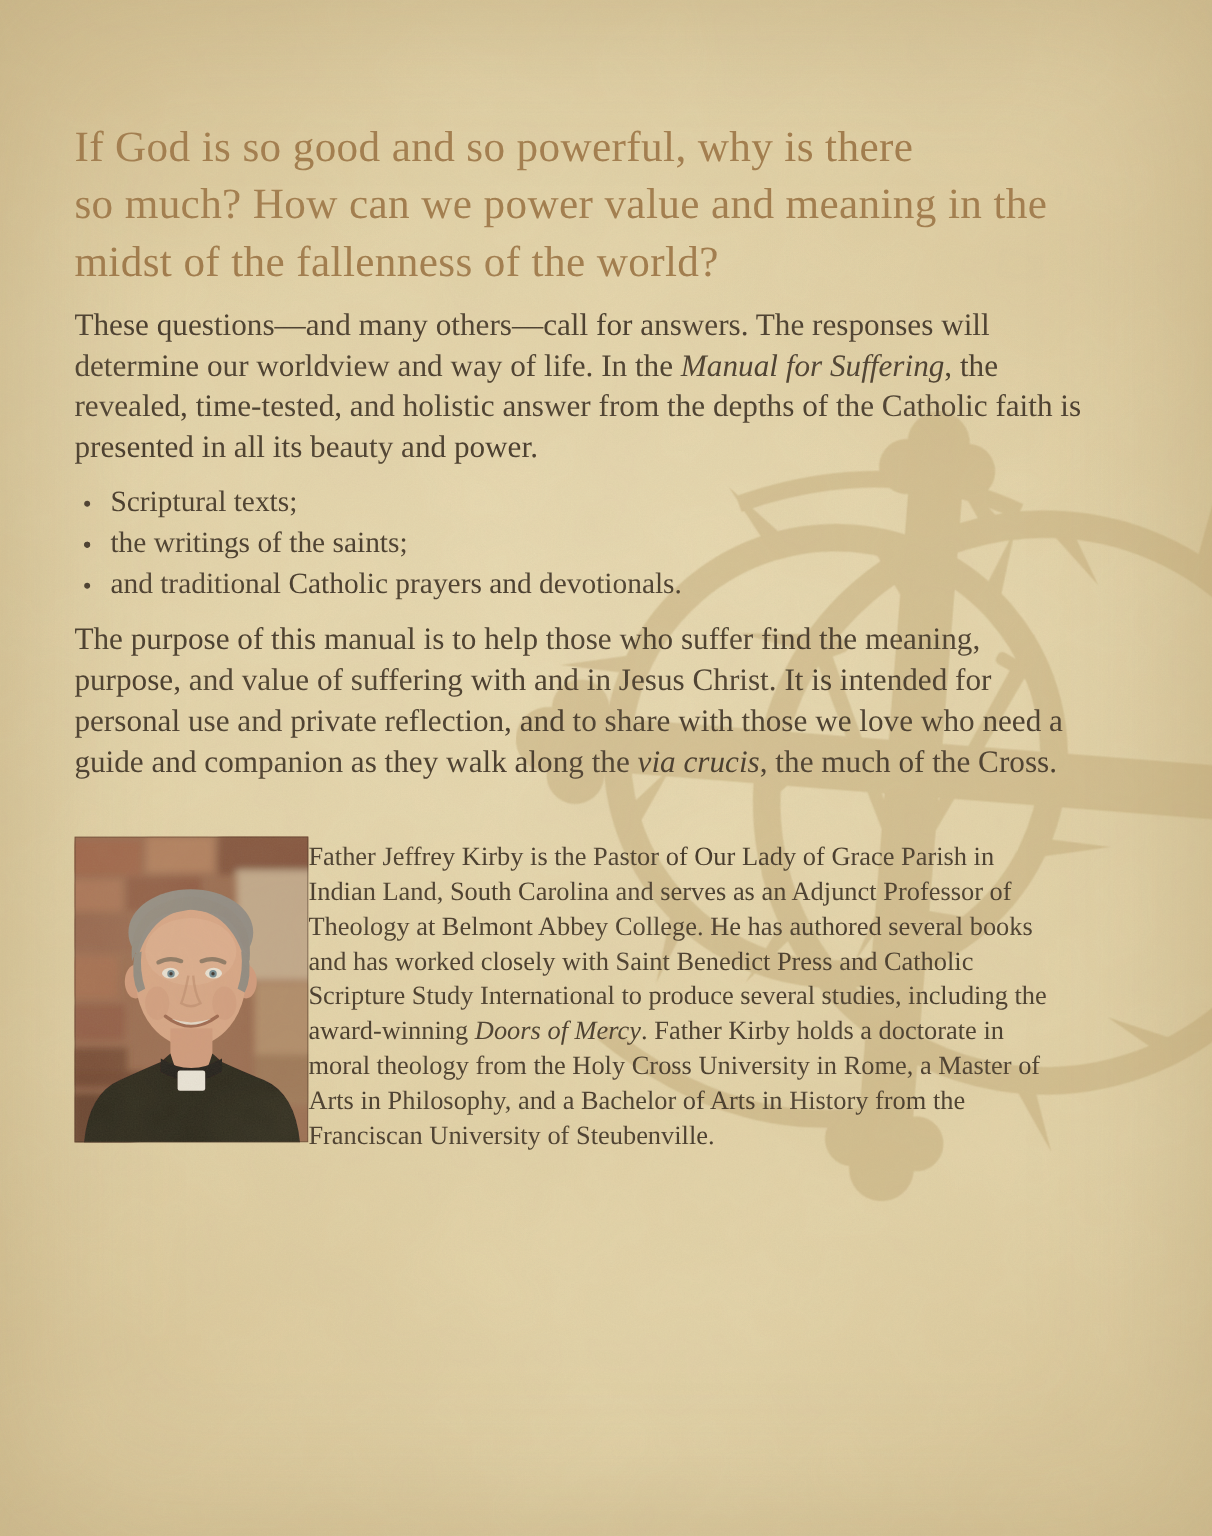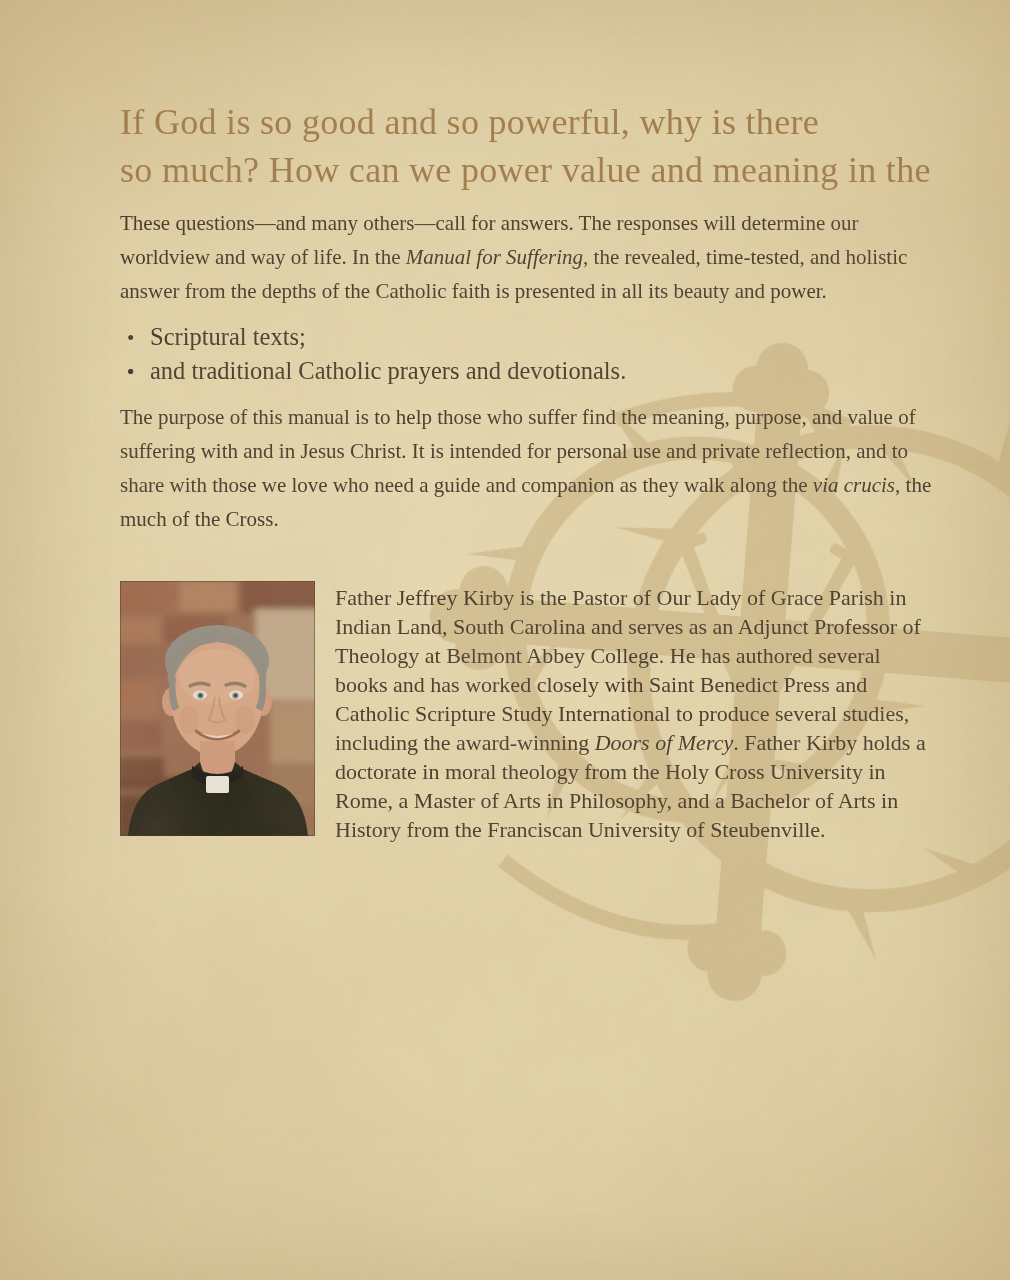--- a/index.html
+++ b/index.html
@@ -10,30 +10,30 @@
       radial-gradient(ellipse 420px 300px at 10% 6%, rgba(199,172,120,.28), transparent 70%),
       radial-gradient(ellipse 520px 420px at 92% 14%, rgba(210,186,136,.25), transparent 70%),
       radial-gradient(ellipse 700px 560px at 48% 42%, rgba(246,235,200,.45), transparent 72%),
       radial-gradient(ellipse 520px 360px at 12% 88%, rgba(203,178,126,.28), transparent 70%),
       radial-gradient(ellipse 430px 320px at 88% 92%, rgba(206,182,130,.30), transparent 70%);
     box-shadow: inset 0 0 140px rgba(148,118,66,.38);
     font-family:"Liberation Serif","DejaVu Serif",serif;
   }
   .watermark{position:absolute;left:0;top:0;z-index:1;}
   .grain{position:absolute;left:0;top:0;z-index:3;pointer-events:none;}
-  .content{position:relative;z-index:2;padding:98px 78px 0 120px;}
+  .content{position:relative;z-index:2;padding:98px 78px 0 62px;}
   .headline{margin:0 0 12px 0;font-weight:normal;font-size:36px;line-height:48px;
     color:#9d7544;letter-spacing:.3px;}
   .headline span{display:block;}
-  p.body{margin:0 0 12px 0;font-size:21px;line-height:34px;color:#372c20;max-width:842px;}
+  p.body{margin:0 0 12px 0;font-size:26px;line-height:34px;color:#372c20;max-width:842px;}
   em{font-style:italic;}
   ul.contents{list-style:none;margin:0 0 12px 0;padding:0;font-size:24.5px;line-height:34px;color:#372c20;}
   ul.contents li{position:relative;padding-left:30px;}
   .bullet{position:absolute;left:7px;top:1px;font-size:21px;}
-  .author{display:flex;align-items:flex-start;gap:20px;margin-top:45px;}
+  .author{display:flex;align-items:flex-start;margin-top:45px;}
   .photo{width:195px;height:255px;flex:0 0 auto;display:block;}
   .bio{margin:2px 0 0 0;font-size:22px;line-height:29px;color:#372c20;width:622px;}
 </style>
 </head>
 <body>
 
 <div class="page">
 
   <svg class="watermark" width="1010" height="1280" viewBox="0 0 1010 1280" aria-hidden="true">
     <defs>
@@ -102,30 +102,31 @@
         </g>
       </g>
     </g>
   </svg>
 
   <div class="content">
 
     <h1 class="headline">
       <span>If God is so good and so powerful, why is there</span>
       <span>so much? How can we power value and meaning in the</span>
+      <span>midst of the fallenness of the world?</span>
     </h1>
 
     <p class="body"><span>These questions—and many others—call for answers. The responses will determine our worldview and way of life. In the </span><em>Manual for Suffering</em><span>, the revealed, time-tested, and holistic answer from the depths of the Catholic faith is presented in all its beauty and power.</span></p>
 
 
 
     <ul class="contents">
       <li><span class="bullet">•</span><span>Scriptural texts;</span></li>
       <li><span class="bullet">•</span></li>
-      <li><span class="bullet">•</span></li>
+      <li><span class="bullet">•</span><span>the writings of the saints;</span></li>
       <li><span class="bullet">•</span><span>and traditional Catholic prayers and devotionals.</span></li>
     </ul>
 
     <p class="body"><span>The purpose of this manual is to help those who suffer find the meaning, purpose, and value of suffering with and in Jesus Christ. It is intended for personal use and private reflection, and to share with those we love who need a guide and companion as they walk along the </span><em>via crucis</em><span>, the much of the Cross.</span></p>
 
     <div class="author">
 
       <svg class="photo" viewBox="0 0 195 255" aria-hidden="true">
         <defs>
           <filter id="pblur" x="-10%" y="-10%" width="120%" height="120%">

